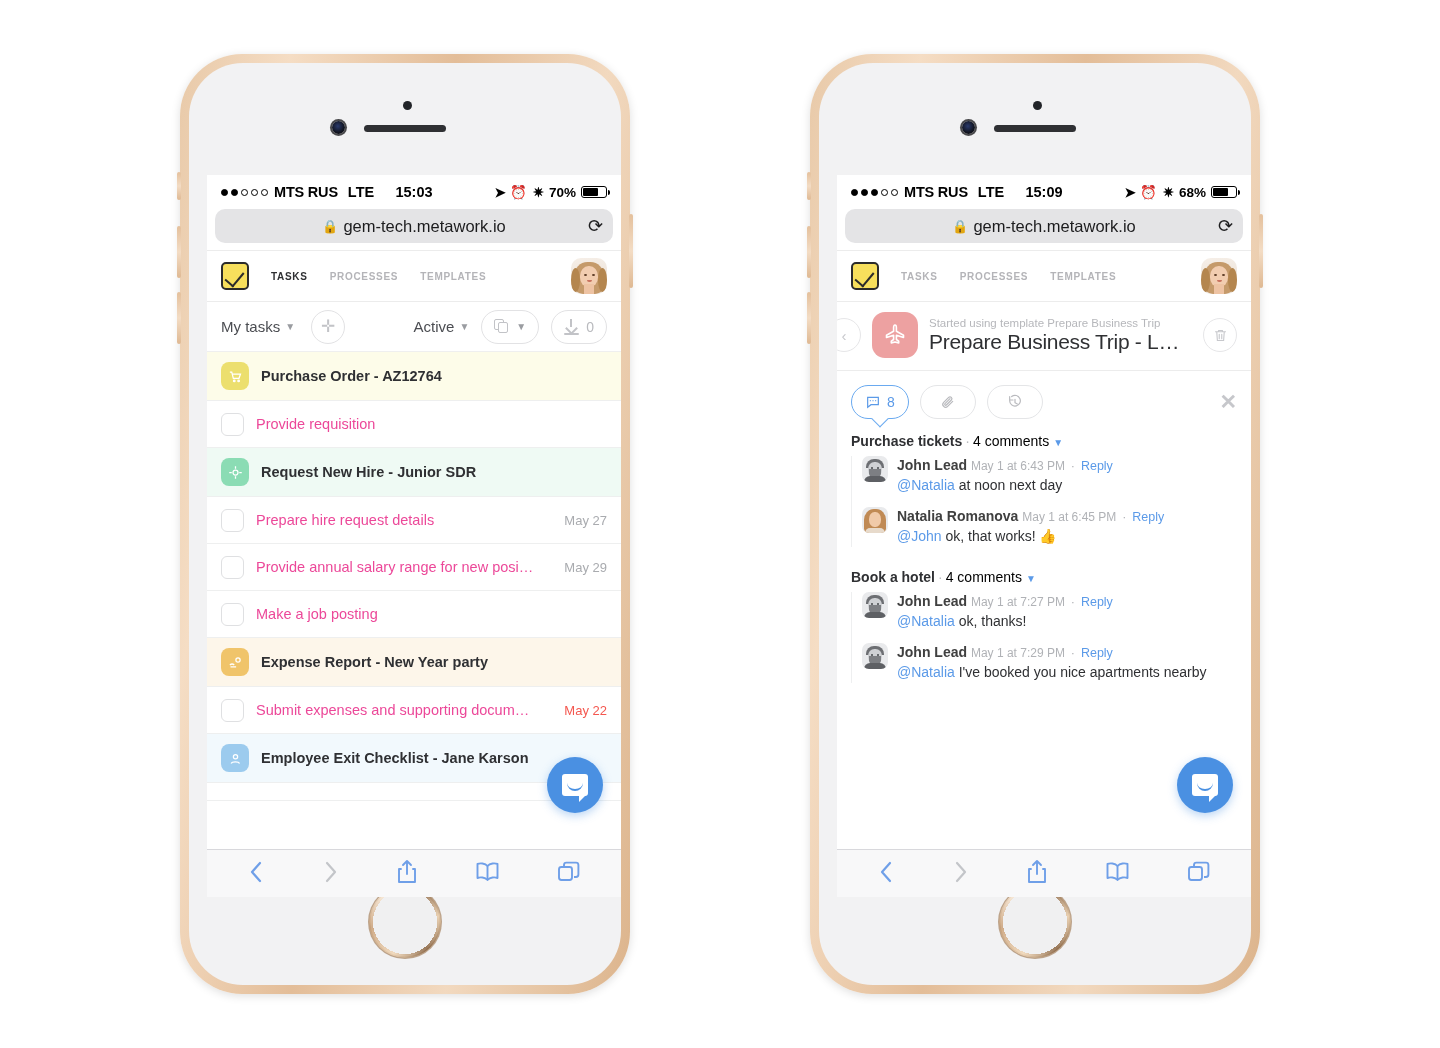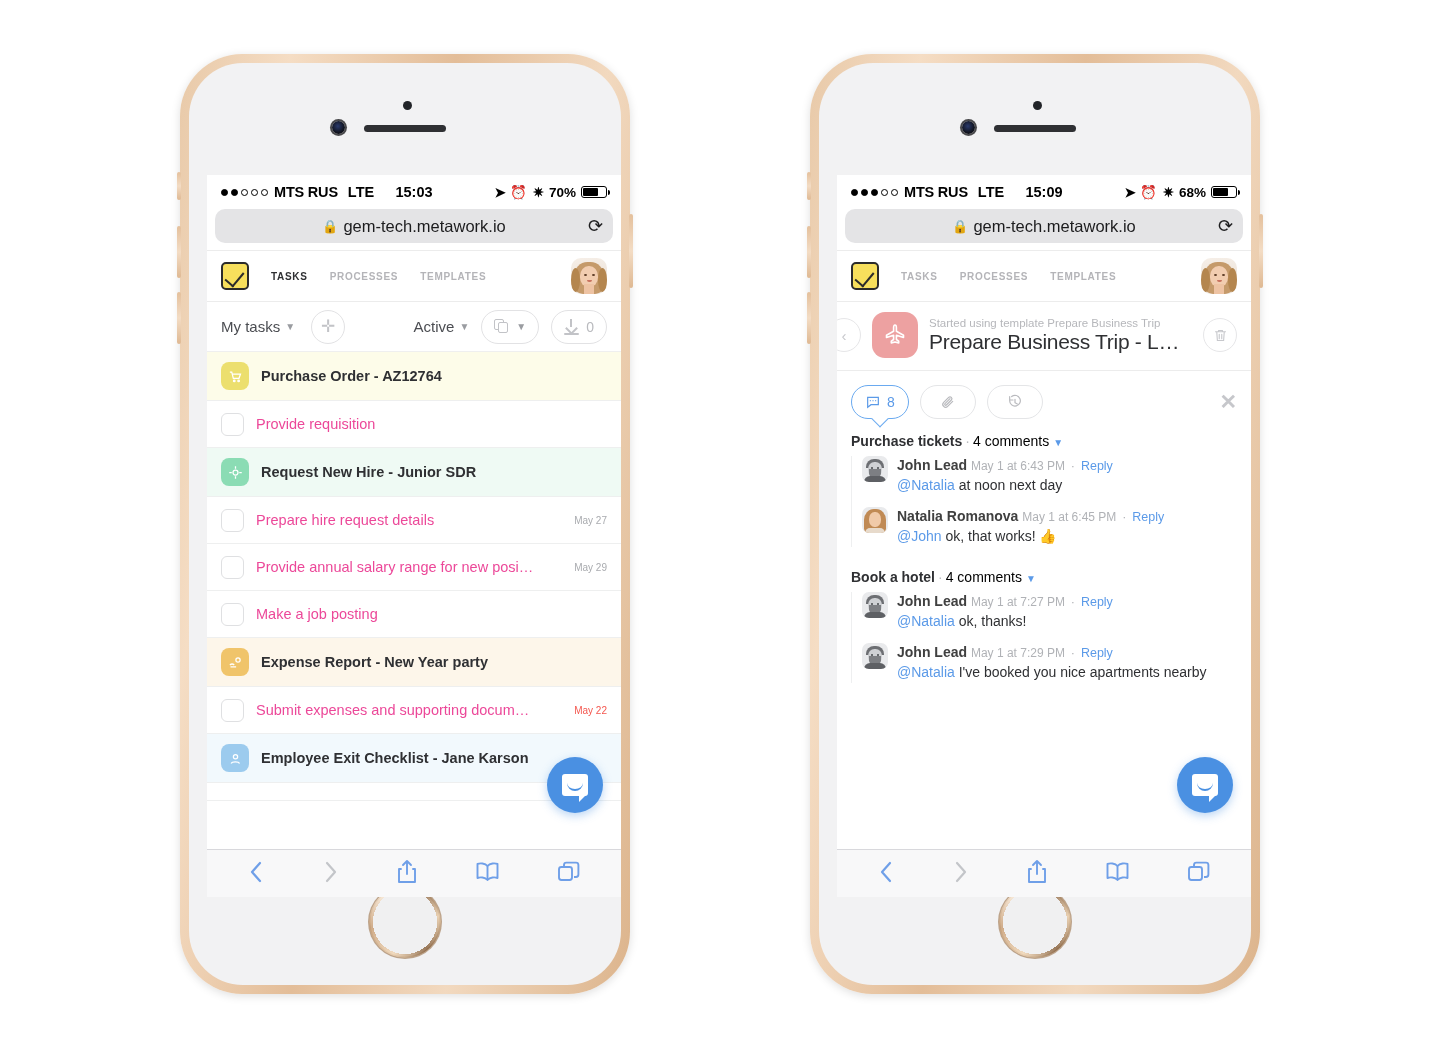--- a/index.html
+++ b/index.html
@@ -187,21 +187,21 @@
     border-bottom: 1px solid #eeefef; background: #fff;
   }
   .checkbox {
     width: 23px; height: 23px; border-radius: 6px; border: 1.6px solid #dfe0e2;
     background: #fff; flex: none;
   }
   .tasktitle {
     font-size: 14.5px; color: #ec4899; white-space: nowrap; overflow: hidden;
     text-overflow: ellipsis; flex: 1; min-width: 0;
   }
-  .taskdate { font-size: 10px; color: #a9abaf; flex: none; margin-left: 8px; text-align: right; }
+  .taskdate { font-size: 13px; color: #a9abaf; flex: none; margin-left: 8px; text-align: right; }
   .taskdate.overdue { color: #f4574f; }
 
   
   .intercom {
     position: absolute; right: 18px; bottom: 84px;
     width: 56px; height: 56px; border-radius: 50%; background: #4a90e2;
     display: flex; align-items: center; justify-content: center;
     box-shadow: 0 3px 10px rgba(74,144,226,.38);
   }
   .ic-bubble {

